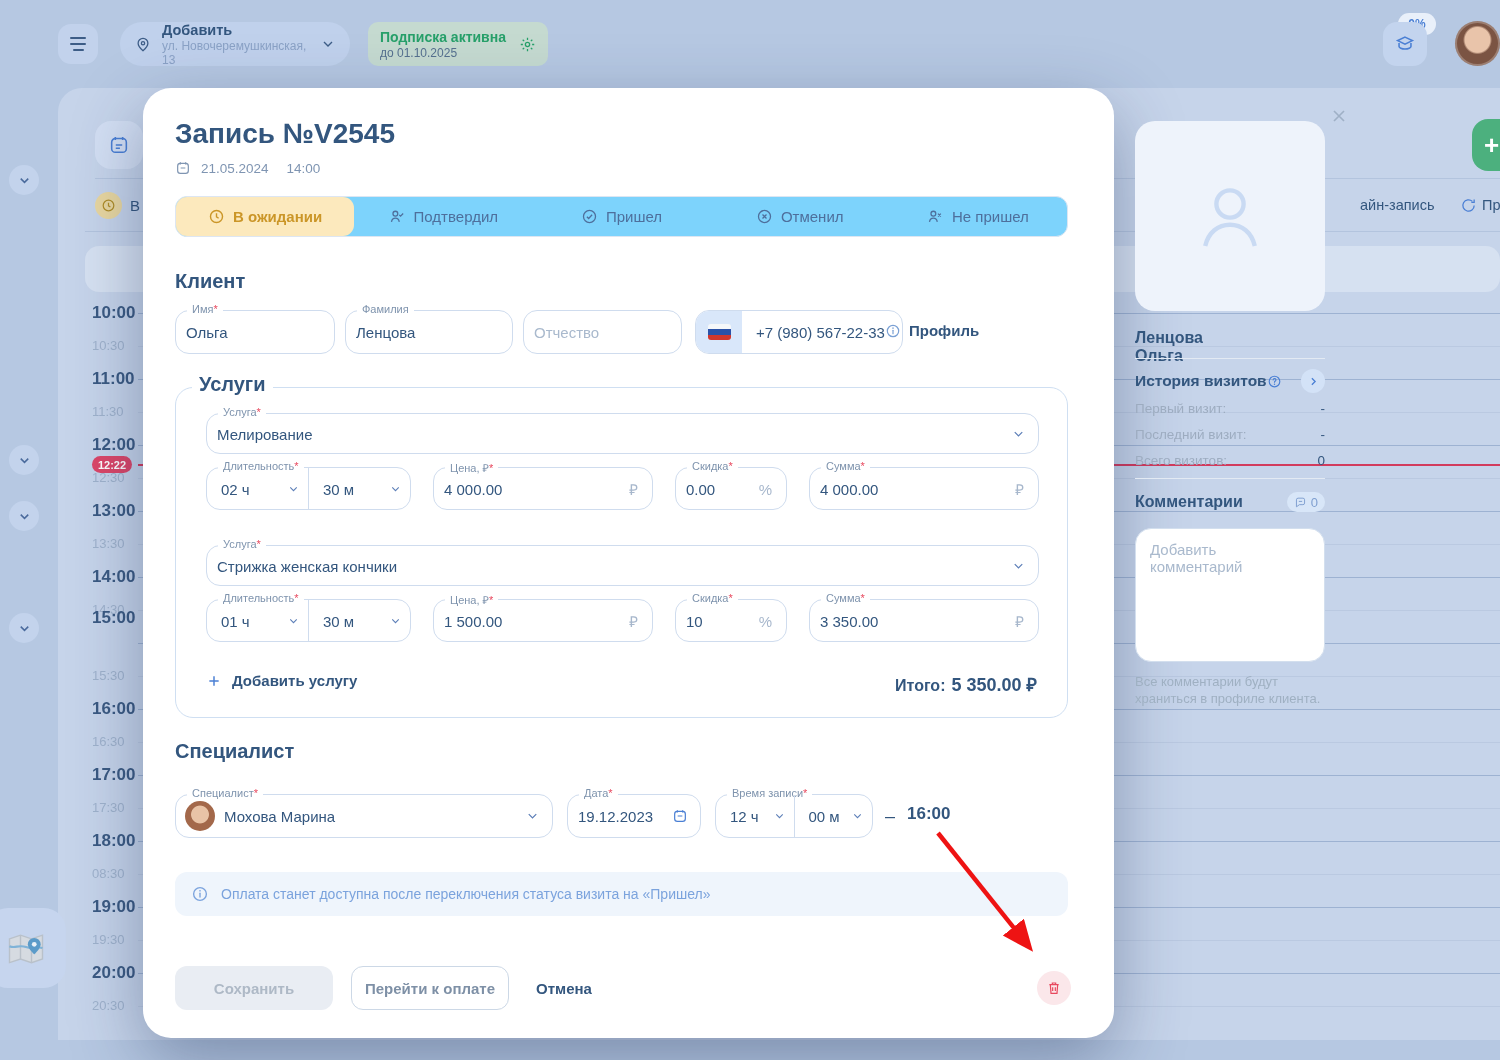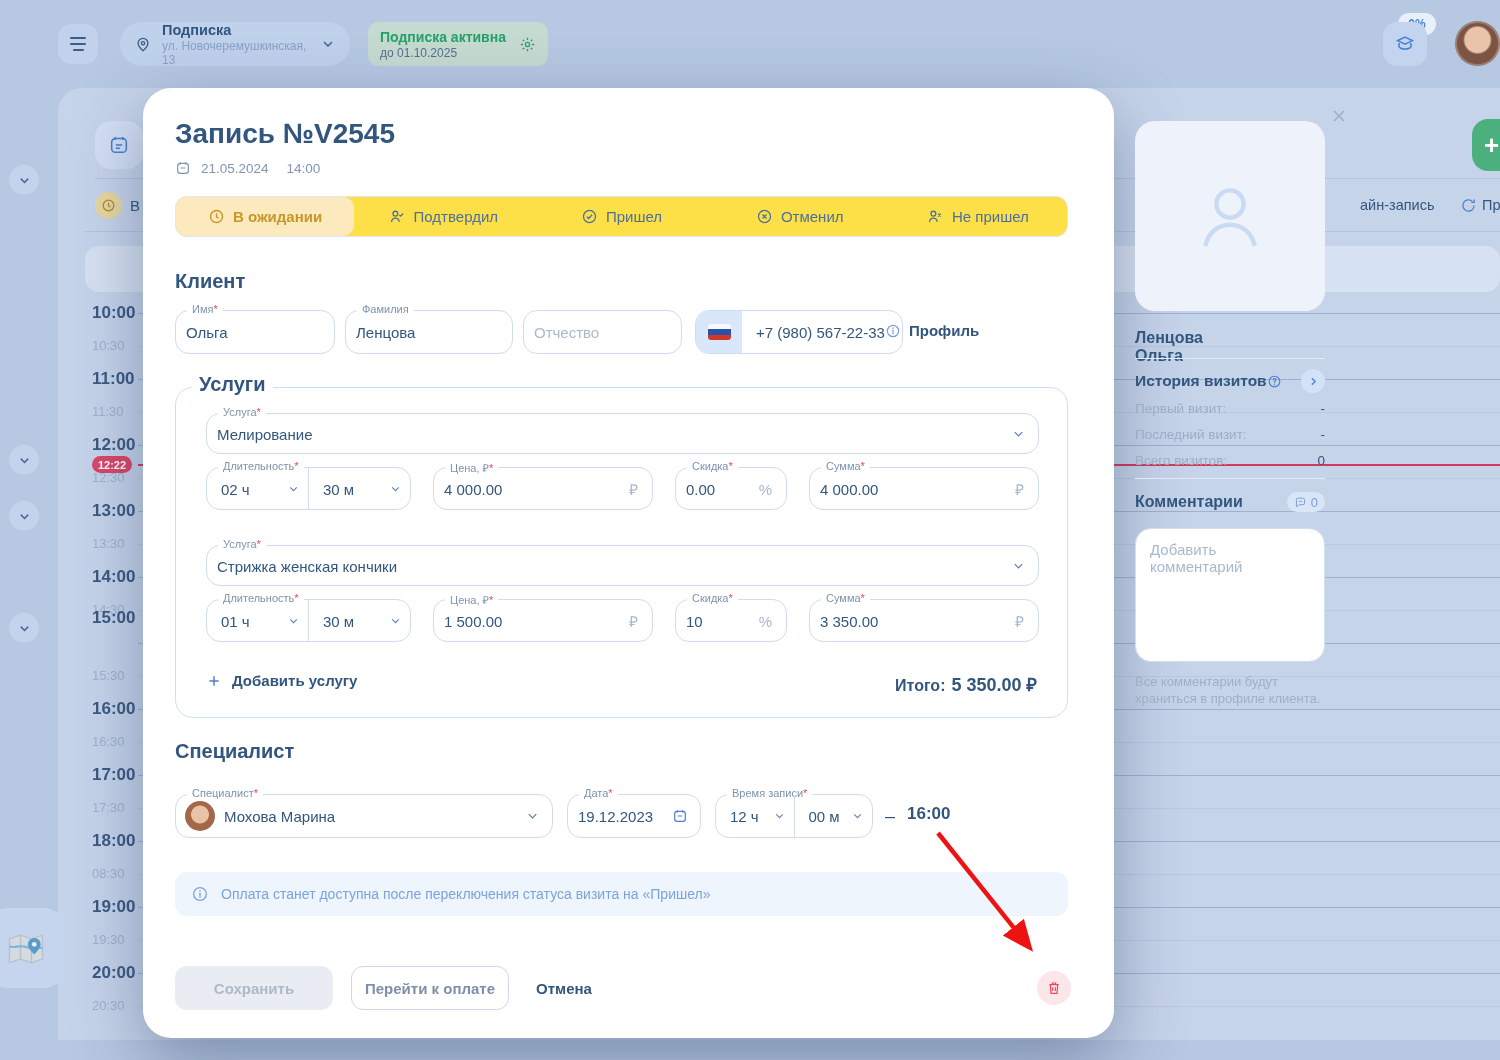--- a/index.html
+++ b/index.html
@@ -62,21 +62,21 @@
   
   .modal { position:absolute; left:143px; top:88px; width:971px; height:950px; background:#fff; border-radius:28px;
     box-shadow:0 24px 70px rgba(25,45,85,.38); }
   .close { position:absolute; left:1184px; top:16px; width:24px; height:24px; color:#9fb0c6; cursor:pointer;
     display:flex; align-items:center; justify-content:center; }
   .m-title { position:absolute; left:32px; top:30px; font-size:28px; font-weight:bold; color:#33567e; }
   .m-date { position:absolute; left:32px; top:72px; display:flex; align-items:center; gap:10px; font-size:13.5px; color:#7f95b2; }
   .m-date .gap { margin-left:8px; }
 
   .tabs { position:absolute; left:32px; top:108px; width:893px; height:41px; border:1px solid #dde6f2; border-radius:12px;
-    display:flex; background:#fde047; }
+    display:flex; background:#7dd3fc; }
   .tab { flex:1; display:flex; align-items:center; justify-content:center; gap:8px; font-size:15px; color:#4e6f9c; cursor:pointer; border-radius:11px; }
   .tab.active { background:#fce9bd; color:#cb9628; font-weight:bold; }
 
   .sect { position:absolute; font-size:20px; font-weight:bold; color:#33567e; }
 
   .fld { position:absolute; background:#fff; border:1.5px solid #cfdcee; border-radius:14px; }
   .fld .lbl { position:absolute; top:-8px; left:11px; background:#fff; padding:0 5px; font-size:11px; color:#7e93ad; white-space:nowrap; }
   .req { color:#e8485e; }
   .fld .val { position:absolute; left:10px; top:50%; transform:translateY(-50%); font-size:15px; color:#33567e; white-space:nowrap; }
   .fld .ph { color:#a9b9cd; }
@@ -158,21 +158,21 @@
   </div>
 
   <div class="loc-pill">
     <span class="pin">
       <svg width="18" height="18" viewBox="0 0 24 24" fill="none" stroke="currentColor" stroke-width="1.7">
           <path d="M12 21s-6.5-5.4-6.5-10A6.5 6.5 0 0 1 18.5 11c0 4.6-6.5 10-6.5 10z"></path>
           <circle cx="12" cy="11" r="2.2"></circle>
         </svg>
     </span>
     <span>
-      <div class="loc-name">Подписка</div>
+      <div class="loc-name">Добавить</div>
       <div class="loc-addr">ул. Новочеремушкинская, 13</div>
     </span>
     <span class="loc-chev">
       <svg width="16" height="16" viewBox="0 0 24 24" fill="none" stroke="currentColor" stroke-width="2">
           <path d="M6 9l6 6 6-6"></path>
         </svg>
     </span>
   </div>
 
   <div class="sub-pill">

